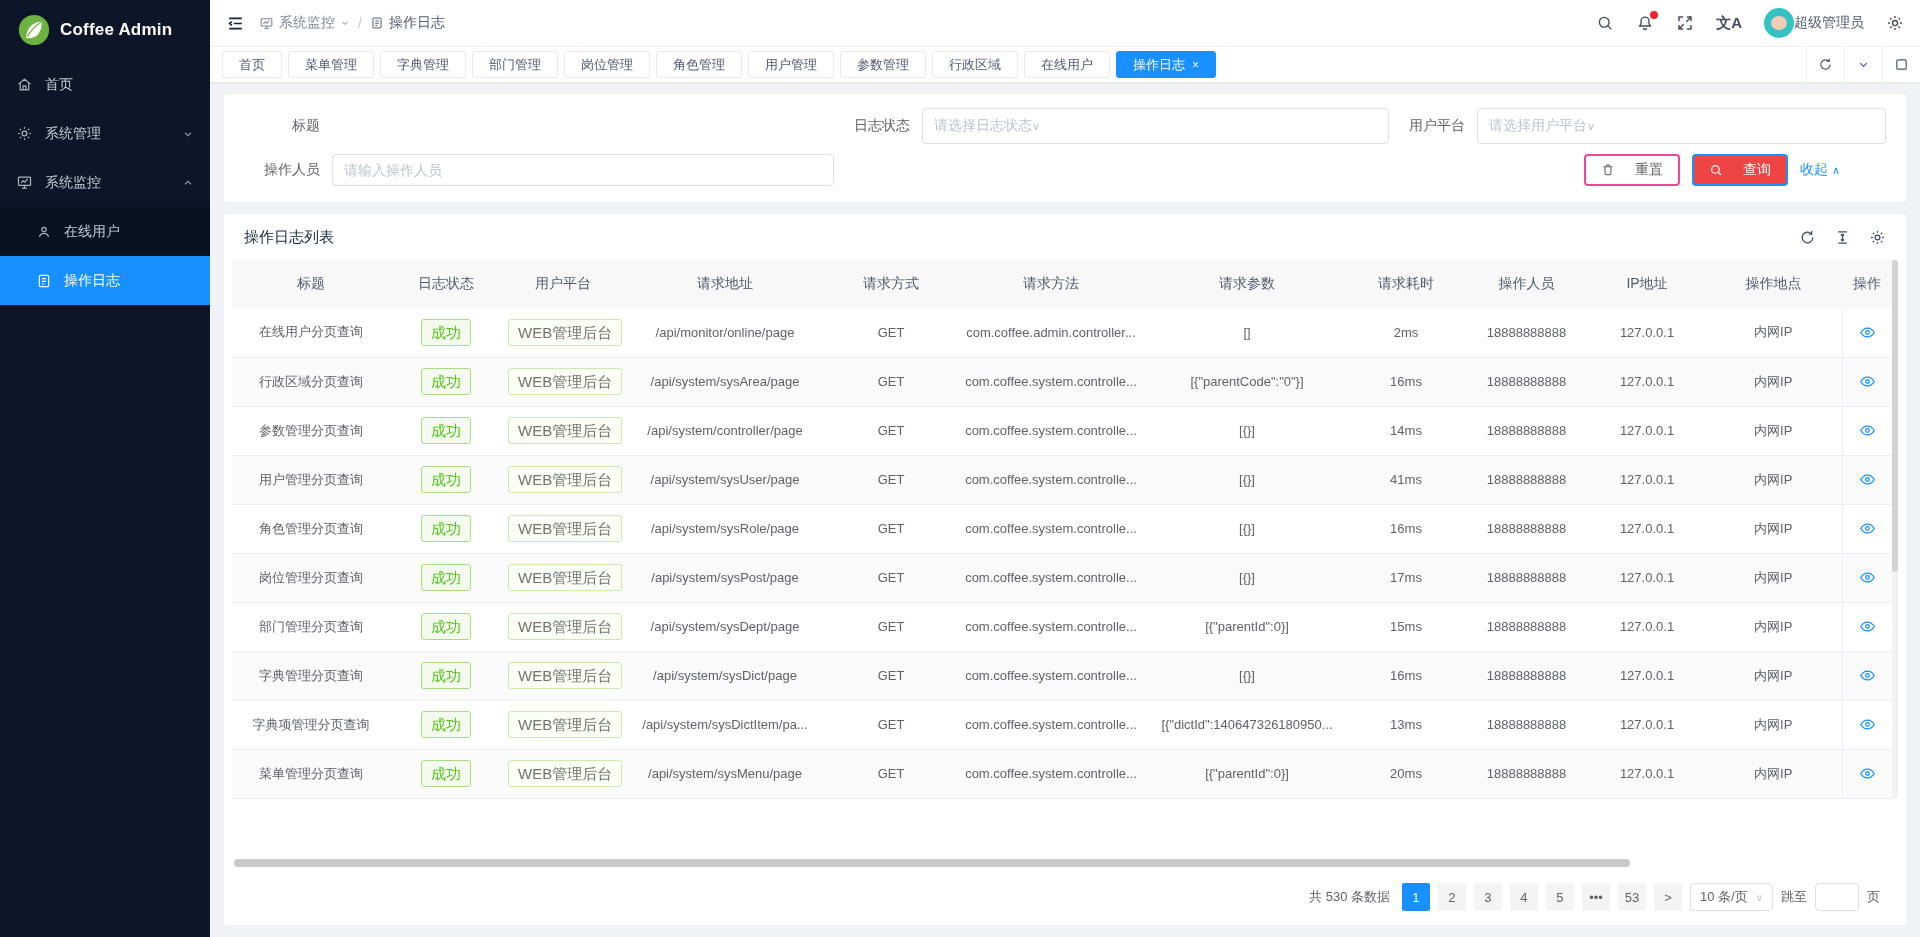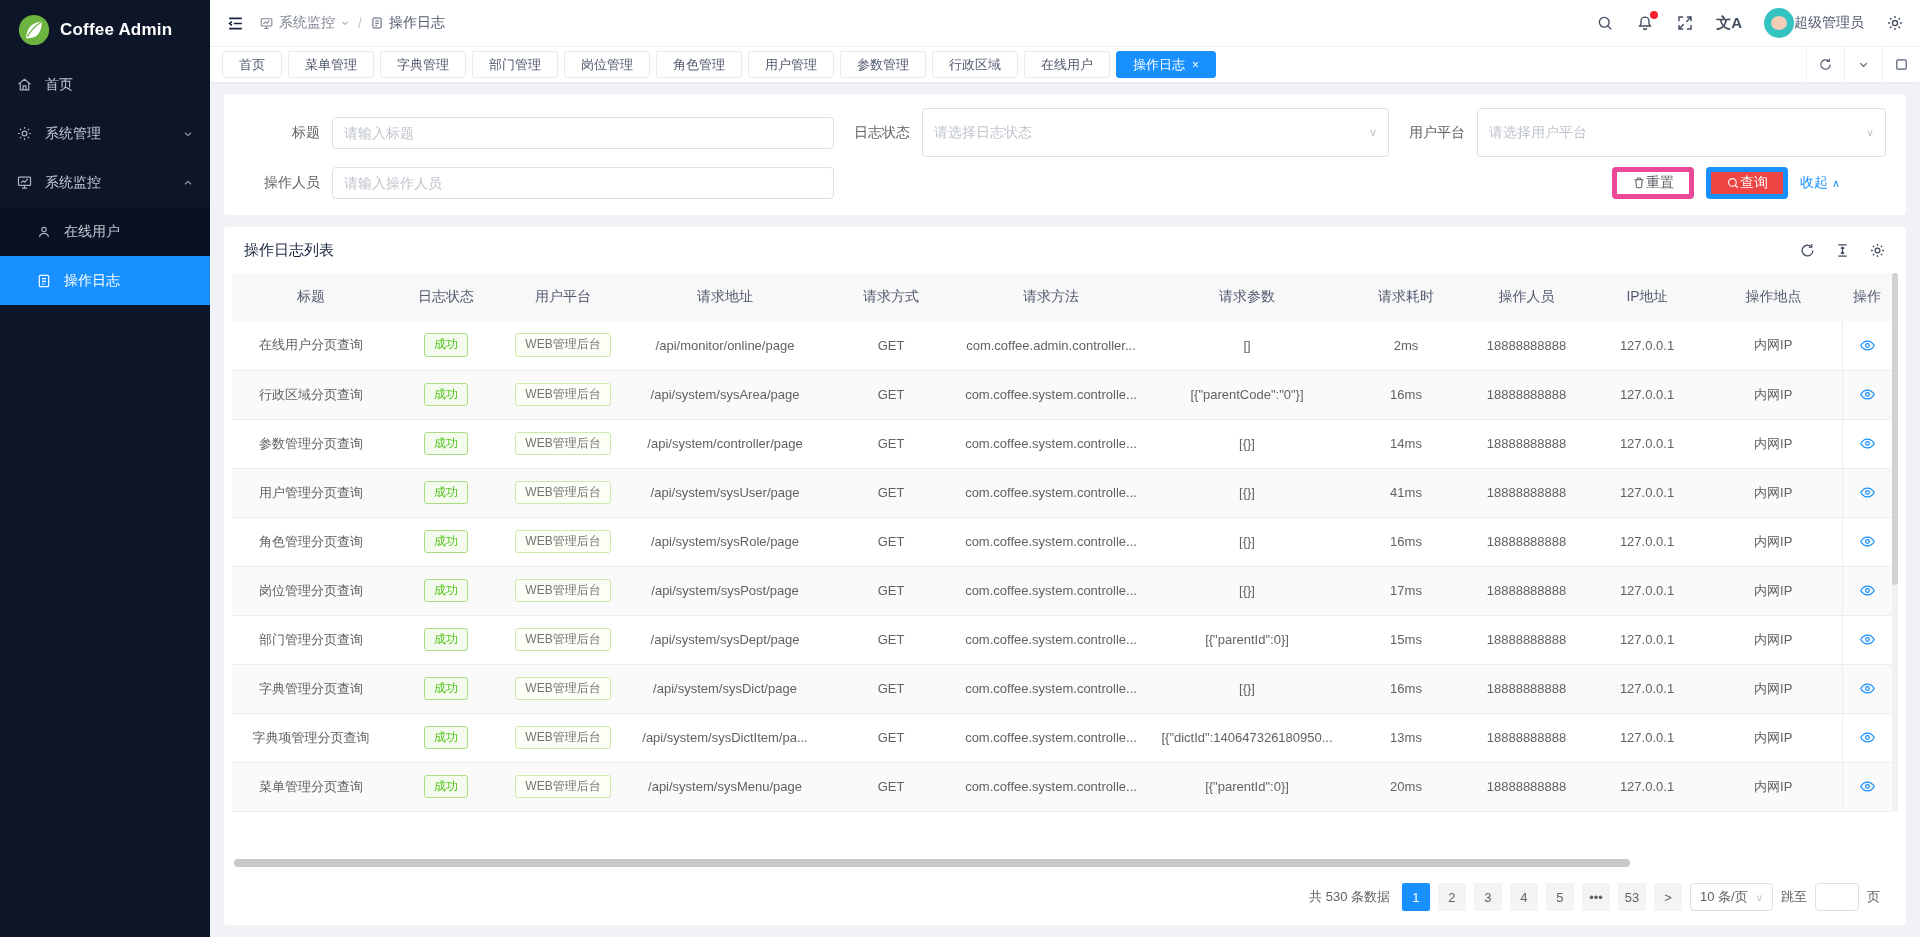--- a/index.html
+++ b/index.html
@@ -48,42 +48,42 @@
 
   .content { flex:1; padding:12px 14px; display:flex; flex-direction:column; min-height:0; }
 
   
   .filter-card { background:#fff; border-radius:4px; padding:14px 20px 16px; margin-bottom:12px; flex-shrink:0; }
   .filter-grid { display:grid; grid-template-columns:590px 555px 1fr; row-gap:10px; }
   .field { display:flex; align-items:center; }
   .field label { width:88px; text-align:right; padding-right:12px; font-size:14px; color:#606266; white-space:nowrap; }
   .tb-input { height:32px; flex:1; border:1px solid #dcdfe6; border-radius:4px; padding:0 11px; font-size:14px; color:#606266; outline:none; background:#fff; }
   .tb-input::placeholder { color:#bfc4cc; }
-  .select { height:49px; flex:1; border:1px solid #dcdfe6; border-radius:4px; padding:0 11px; font-size:14px; color:#bfc4cc; background:#fff; display:flex; align-items:center; justify-content:space-between; cursor:pointer; }
+  .select { height:36px; flex:1; border:1px solid #dcdfe6; border-radius:4px; padding:0 11px; font-size:14px; color:#bfc4cc; background:#fff; display:flex; align-items:center; cursor:pointer; }
   .select .chev { color:#c0c4cc; font-size:11px; }
   .actions { grid-column:2 / 4; display:flex; justify-content:flex-end; align-items:center; gap:12px; margin-right:46px; }
-  .btn { height:32px; padding:0 15px; border-radius:4px; border:5px solid #ec4899; background:#fff; color:#606266; font-size:14px; display:flex; align-items:center; gap:0; cursor:pointer; }
+  .btn { height:32px; padding:0 15px; border-radius:4px; border:2px solid #ec4899; background:#fff; color:#606266; font-size:14px; display:flex; align-items:center; gap:20px; cursor:pointer; }
   .btn.primary { background:#ef4444; border-color:#1890ff; color:#fff; }
   .link { color:#1890ff; font-size:14px; display:flex; align-items:center; gap:4px; cursor:pointer; }
   .link .chev { font-size:11px; }
 
   
   .table-card { background:#fff; border-radius:4px; flex:1; display:flex; flex-direction:column; min-height:0; padding-bottom:8px; }
   .card-head { height:46px; display:flex; align-items:center; padding:0 20px; flex-shrink:0; }
   .card-title { font-size:15px; color:#17233d; font-weight:500; }
   .card-tools { margin-left:auto; display:flex; gap:18px; color:#424c5f; }
   .card-tools .tool { cursor:pointer; }
 
   .table-wrap { position:relative; margin:0 8px; flex-shrink:0; }
   table { width:calc(100% - 7px); border-collapse:collapse; table-layout:fixed; }
   th { height:48px; font-size:14px; color:#515a6e; font-weight:500; background:#f8f8f9; padding:0 6px; white-space:nowrap; overflow:hidden; text-overflow:ellipsis; text-align:center; }
   td { height:49px; text-align:center; font-size:13px; color:#606266; border-bottom:1px solid #ebeef5; padding:0 6px; white-space:nowrap; overflow:hidden; text-overflow:ellipsis; }
   tbody tr:nth-child(even) { background:#fafafa; }
   .op-col { border-left:1px solid #ebeef5; }
-  .tag { display:inline-block; padding:3px 9px; font-size:12px; border-radius:3px; line-height:1.3; }
+  .tag { display:inline-block; padding:3px 9px; font-size:15px; border-radius:3px; line-height:1.3; }
   .tag.success { color:#52c41a; background:#f4fbee; border:1px solid #a8dd82; }
   .tag.platform { color:#737373; background:#fcfff5; border:1px solid #cde9ad; }
   .eye { color:#1890ff; display:inline-flex; cursor:pointer; vertical-align:middle; }
   .v-scrollbar { position:absolute; top:0; right:0; bottom:0; width:6px; background:#f2f2f2; border-radius:3px; }
   .v-thumb { position:absolute; top:0; right:0; width:6px; height:58%; background:#d2d2d2; border-radius:3px; }
 
   .flex-spacer { flex:1; }
   .h-scrollbar { height:8px; margin:0 10px 6px; position:relative; flex-shrink:0; }
   .h-thumb { position:absolute; left:0; top:0; height:8px; width:84%; background:#c9c9c9; border-radius:4px; cursor:pointer; }
 
@@ -292,21 +292,20 @@
       </span>
     </div>
   </div>
 
   <div class="content">
 
     <section class="filter-card">
       <div class="filter-grid">
         <div class="field">
           <label>标题</label>
-          <input class="tb-input" type="text" placeholder="请输入标题" style="">
         </div>
         <div class="field">
           <label>日志状态</label>
           <div class="select">
             <span>请选择日志状态</span>
             <span class="chev">∨</span>
           </div>
         </div>
         <div class="field">
           <label>用户平台</label>

